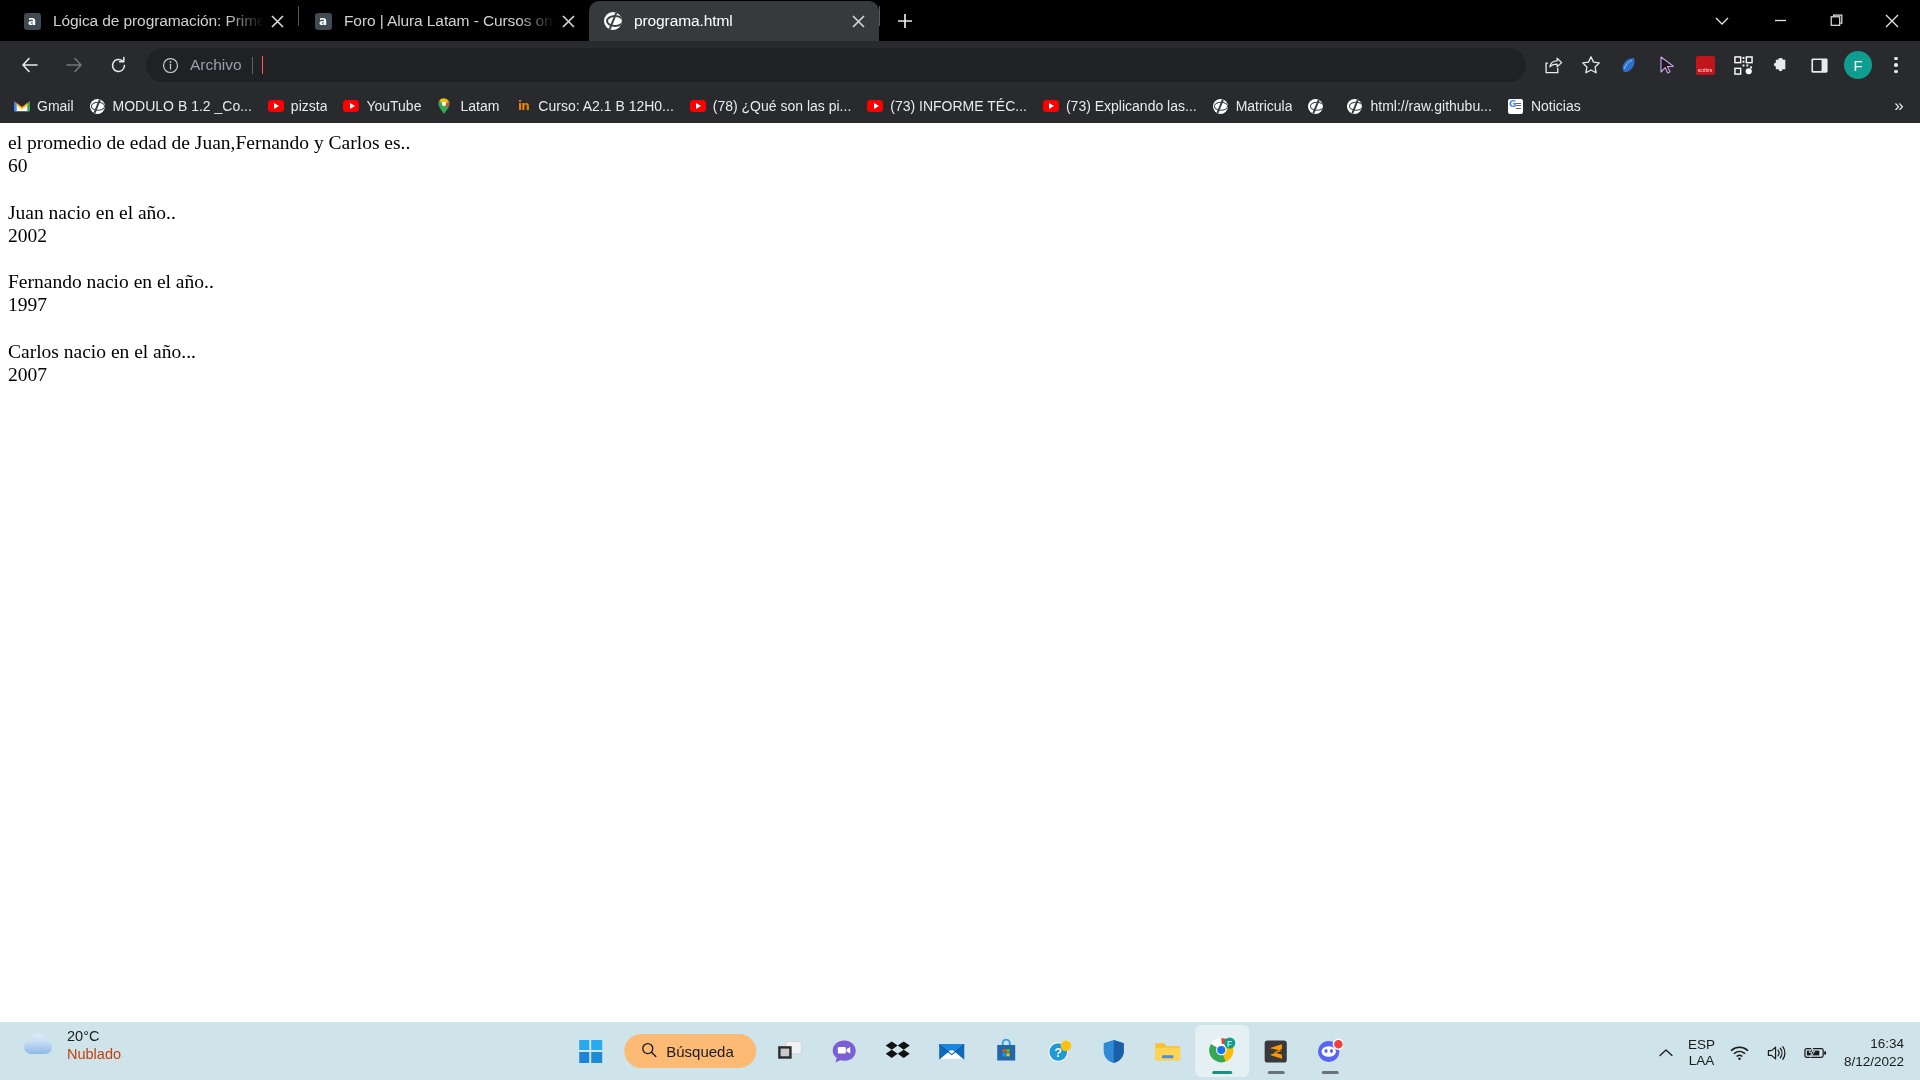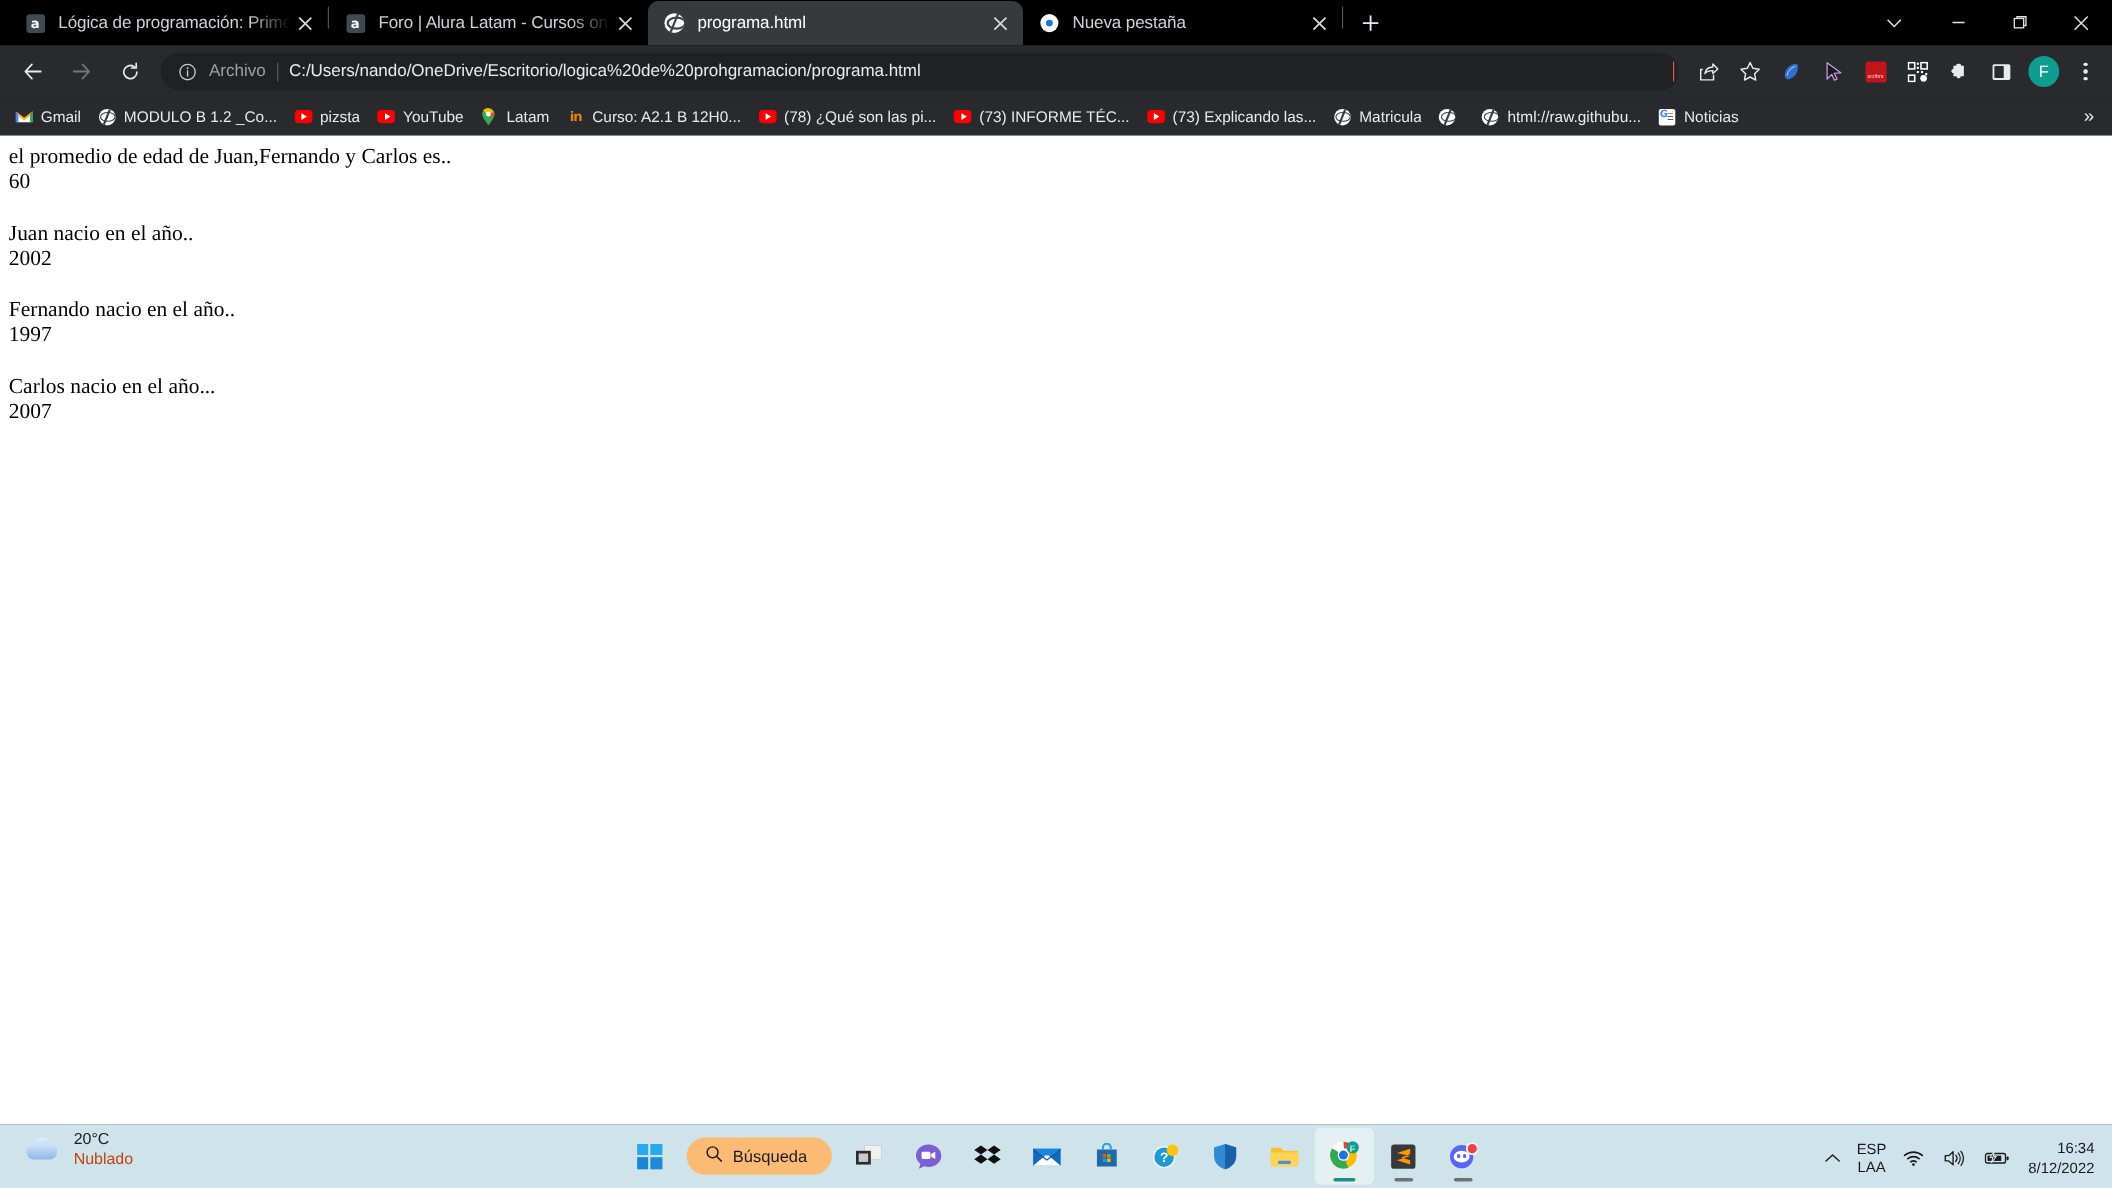--- a/index.html
+++ b/index.html
@@ -19,21 +19,21 @@
     padding-left: 8px; flex: 0 0 41px;
   }
   .tab {
     height: 40px; display: flex; align-items: center;
     padding: 0 2px 0 14px; border-radius: 10px 10px 0 0;
     position: relative; color: #cfd2d4; font-size: 15.5px;
     min-width: 60px; overflow: hidden;
   }
   .tab.inactive { width: 290px; }
   .tab.active {
-    width: 341px; background: #373a3c; color: #ffffff;
+    width: 290px; background: #373a3c; color: #ffffff;
   }
   .tab-sep {
     width: 1px; height: 20px; background: #555a5e; align-self: center;
     margin-bottom: 10px;
   }
   .tab-favicon {
     width: 20px; height: 20px; flex: 0 0 20px; margin-right: 11px;
     display: flex; align-items: center; justify-content: center;
   }
   .tab-title {
@@ -313,35 +313,20 @@
         <span class="fav-globe"></span>
       </span>
       <span class="tab-title">programa.html</span>
       <span class="tab-close">
         <svg width="13" height="13" viewBox="0 0 13 13">
             <path d="M1 1 L12 12 M12 1 L1 12" stroke="currentColor" stroke-width="1.6" fill="none"></path>
           </svg>
       </span>
     </div>
 
-    <div class="tab inactive">
-      <span class="tab-favicon">
-        <svg width="18" height="18" viewBox="0 0 24 24">
-          <circle cx="12" cy="12" r="11" fill="#ffffff"></circle>
-          <circle cx="12" cy="12" r="4.2" fill="#1a73e8"></circle>
-          <path d="M12 1 A11 11 0 0 1 21.5 6.6 L12 7.8 Z" fill="#2b2b2b" opacity="0"></path>
-        </svg>
-      </span>
-      <span class="tab-title">Nueva pestaña</span>
-      <span class="tab-close">
-        <svg width="13" height="13" viewBox="0 0 13 13">
-            <path d="M1 1 L12 12 M12 1 L1 12" stroke="currentColor" stroke-width="1.6" fill="none"></path>
-          </svg>
-      </span>
-    </div>
 
     <div class="tab-sep"></div>
 
     <div class="newtab-btn">
       <svg width="16" height="16" viewBox="0 0 16 16">
           <path d="M8 1 L8 15 M1 8 L15 8" stroke="currentColor" stroke-width="1.7" fill="none"></path>
         </svg>
     </div>
 
     <div class="wincontrols">
@@ -390,21 +375,20 @@
     <div class="omnibox">
       <span class="omni-info">
         <svg width="17" height="17" viewBox="0 0 18 18">
           <circle cx="9" cy="9" r="7.4" stroke="currentColor" stroke-width="1.3" fill="none"></circle>
           <circle cx="9" cy="5.3" r="0.95" fill="currentColor"></circle>
           <path d="M9 7.8 L9 12.8" stroke="currentColor" stroke-width="1.3" stroke-linecap="round"></path>
         </svg>
       </span>
       <span class="omni-scheme">Archivo</span>
       <span class="omni-divider"></span>
-      <span class="omni-url">C:/Users/nando/OneDrive/Escritorio/logica%20de%20prohgramacion/programa.html</span>
       <span class="omni-caret"></span>
     </div>
 
     <div class="tb-icon">
       <svg width="19" height="19" viewBox="0 0 20 20">
         <path d="M4.2 7.5 L2.2 7.5 L2.2 17.5 L14.5 17.5 L14.5 12.5" stroke="currentColor" stroke-width="1.4" fill="none" stroke-linejoin="round"></path>
         <path d="M6.2 11.5 C7 6.5 10.5 5.2 13.8 5.2 L13.8 2.3 L18.6 7 L13.8 11.4 L13.8 8.6 C10.5 8.6 7.8 9.3 6.2 11.5 Z" stroke="currentColor" stroke-width="1.3" fill="none" stroke-linejoin="round"></path>
       </svg>
     </div>
     <div class="tb-icon">

